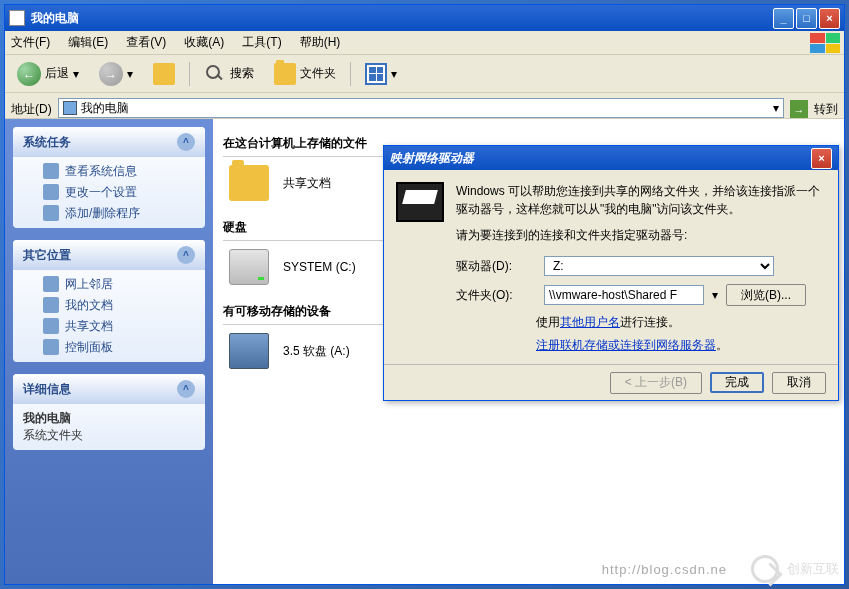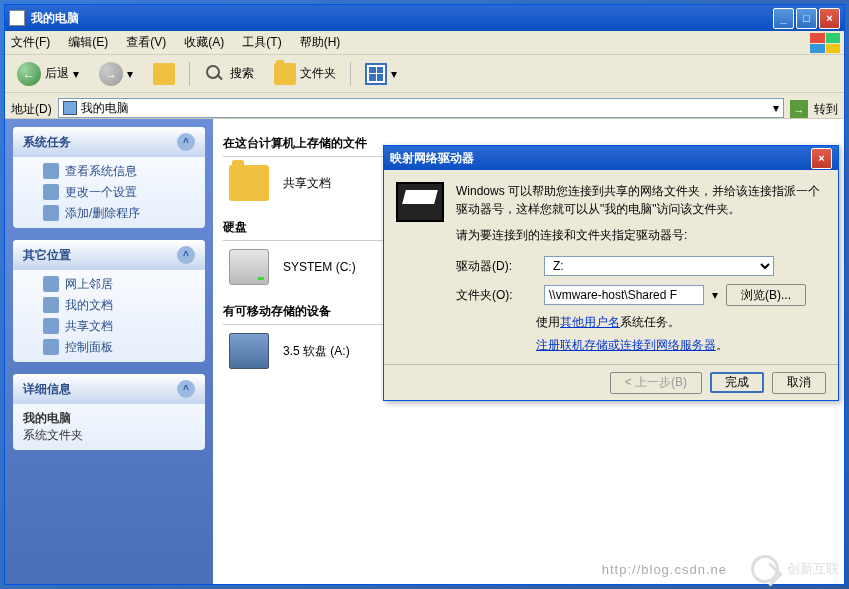--- a/index.html
+++ b/index.html
@@ -54,21 +54,21 @@
 .bigicon { width: 40px; height: 36px; display: inline-block; }
 .bigicon-folder { background: #f0c040; border-radius: 3px; position: relative; }
 .bigicon-folder::before { content:''; position:absolute; left:3px; top:-5px; width:12px; height:6px; background:#f0c040; border-radius:2px; }
 .bigicon-drive { background: linear-gradient(#e5e5e5,#bbb); border-radius: 3px; border:1px solid #999; position:relative; }
 .bigicon-drive::after { content:''; position:absolute; right:4px; bottom:4px; width:6px; height:3px; background:#3adb3a; }
 .bigicon-floppy { background: linear-gradient(#7aa0d0,#4a70a0); border-radius: 2px; border:1px solid #456; }
 
 
 .dialog { position: absolute; left: 383px; top: 145px; width: 456px; background: #ece9d8; border: 1px solid #0054e3; box-shadow: 2px 2px 6px rgba(0,0,0,0.3); }
 .dtitle { height: 24px; background: linear-gradient(#2a69d4, #0b4fc2); display: flex; align-items: center; color: #fff; padding: 0 6px; }
-.dtitle .title { flex: 1; font-weight: bold; }
+.dtitle .title { flex: 1; font-weight: bold; font-style: italic; }
 .dbody { display: flex; padding: 12px; gap: 12px; }
 .dicon { width: 48px; height: 40px; background: #222; border: 2px solid #000; position: relative; flex-shrink: 0; }
 .dicon::before { content:''; position:absolute; left:6px; top:6px; width:32px; height:14px; background:#fff; transform: skewX(-15deg); }
 .dtext { color: #000; line-height: 1.5; }
 .dform { padding: 0 12px 0 72px; }
 .frow { display: flex; align-items: center; gap: 8px; margin-bottom: 8px; }
 .frow label { width: 80px; text-align: left; }
 .frow select, .frow input[type=text] { border: 1px solid #7f9db9; background: #fff; height: 20px; padding: 0 4px; font-size: 12px; }
 .frow select { width: 230px; }
 .frow input[type=text] { width: 160px; }
@@ -257,21 +257,21 @@
       <label>驱动器(D):</label>
       <select><option>Z:</option></select>
     </div>
     <div class="frow">
       <label>文件夹(O):</label>
       <input type="text" value="\\vmware-host\Shared F" style="">
         <span>▾</span>
       <button class="xpbtn">浏览(B)...</button>
     </div>
     <div class="example">
-      <span>使用</span><span class="link">其他用户名</span><span>系统任务。</span>
+      <span>使用</span><span class="link">其他用户名</span><span>进行连接。</span>
     </div>
     <div class="example">
       <span class="link">注册联机存储或连接到网络服务器</span><span>。</span>
     </div>
   </div>
   <div class="dfooter">
     <button class="xpbtn" disabled="" style="color:#999">&lt; 上一步(B)</button>
     <button class="xpbtn primary">完成</button>
     <button class="xpbtn">取消</button>
   </div>

